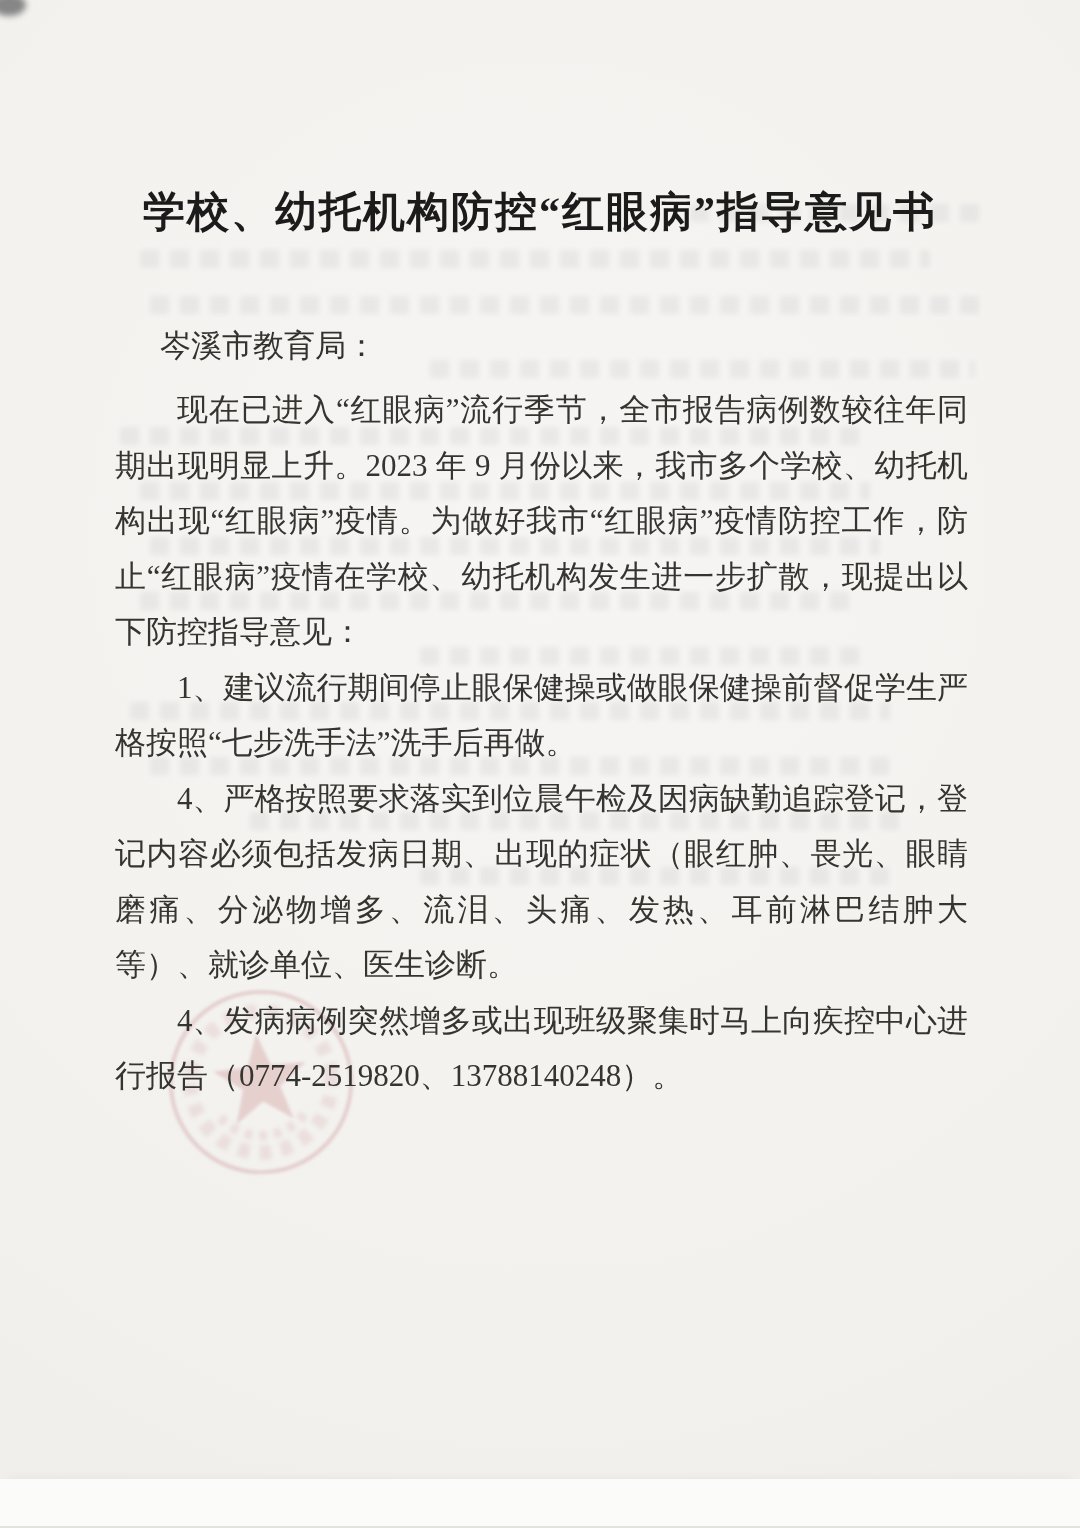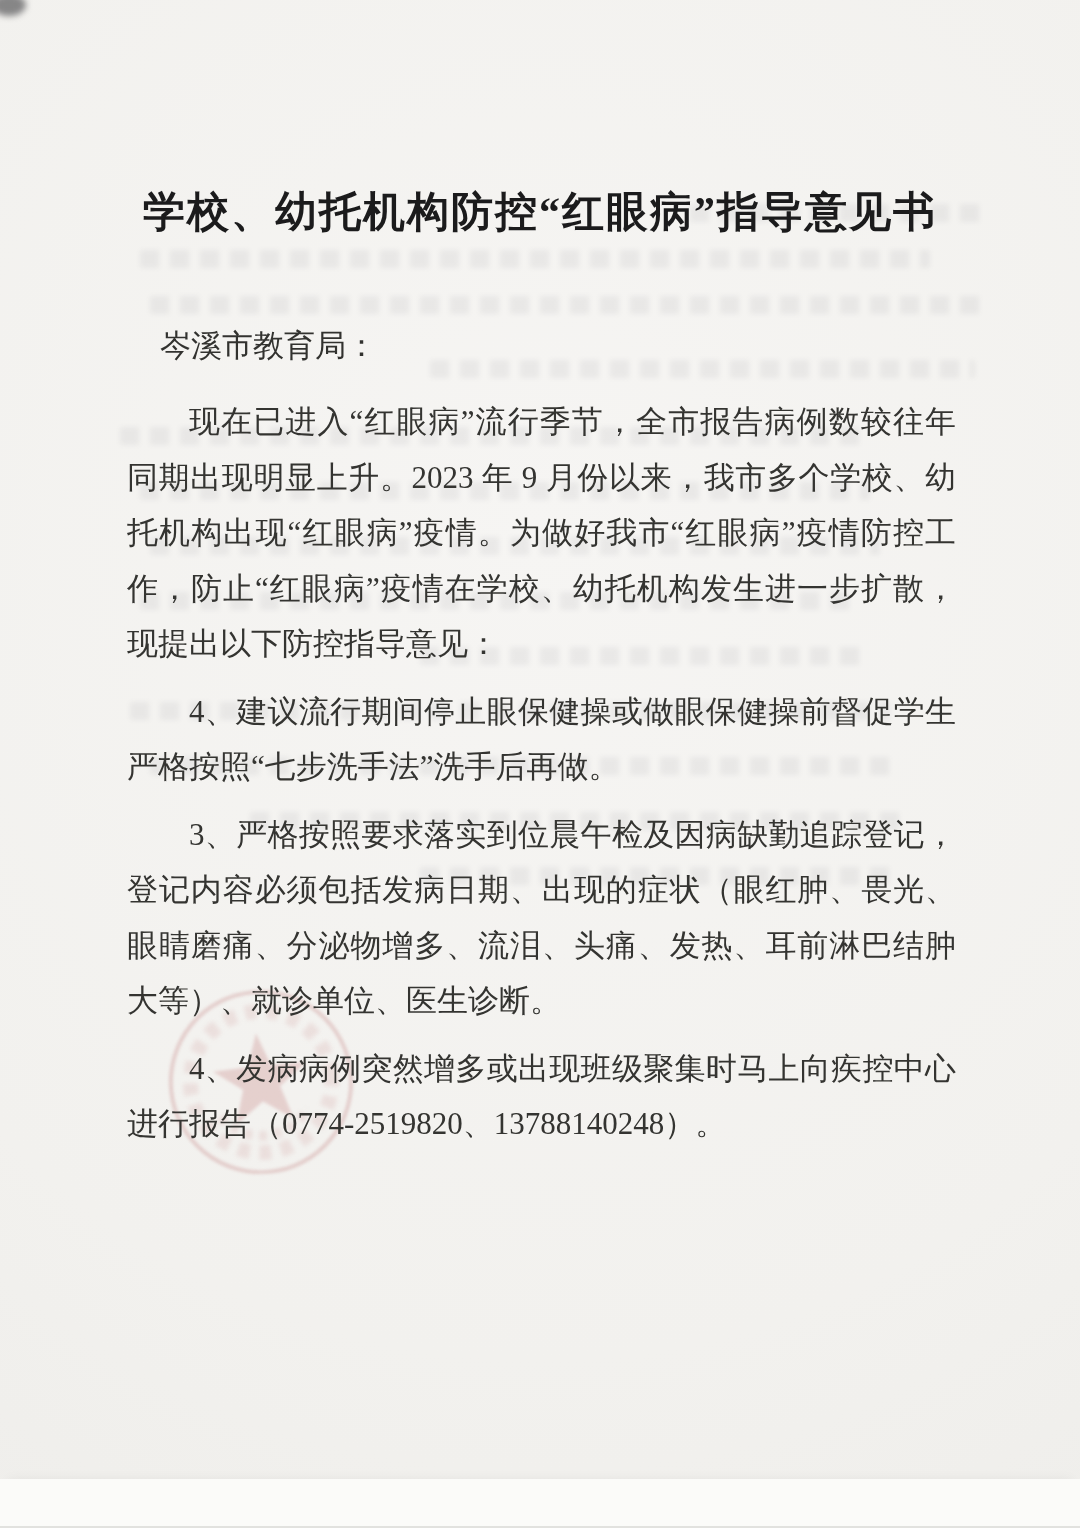--- a/index.html
+++ b/index.html
@@ -68,21 +68,21 @@
     top: 382px;
     left: 115px;
     width: 853px;
     font-size: 31px;
     line-height: 55.5px;
     color: #343431;
     text-align: justify;
     text-justify: inter-ideograph;
   }
   .body-text p {
-    margin: 12px;
+    margin: 0;
     text-indent: 2em;
   }
   
   .stamp {
     position: absolute;
     left: 163px;
     top: 984px;
     width: 196px;
     height: 196px;
     opacity: 0.62;
@@ -147,21 +147,21 @@
       <path d="M 50 131.5 A 55 55 0 0 0 140 131.5" fill="none" stroke="#c98f8f" stroke-width="10" stroke-dasharray="8 7" opacity="0.32"></path>
     </g>
   </svg>
 
   <h1 class="title">学校、幼托机构防控“红眼病”指导意见书</h1>
 
   <div class="salutation">岑溪市教育局：</div>
 
   <div class="body-text">
     <p>现在已进入“红眼病”流行季节，全市报告病例数较往年同期出现明显上升。2023 年 9 月份以来，我市多个学校、幼托机构出现“红眼病”疫情。为做好我市“红眼病”疫情防控工作，防止“红眼病”疫情在学校、幼托机构发生进一步扩散，现提出以下防控指导意见：</p>
-    <p>4、建议流行期间停止眼保健操或做眼保健操前督促学生严格按照“七步洗手法”洗手后再做。</p>
-    <p>3、严格按照要求落实到位晨午检及因病缺勤追踪登记，登记内容必须包括发病日期、出现的症状（眼红肿、畏光、眼睛磨痛、分泌物增多、流泪、头痛、发热、耳前淋巴结肿大等）、就诊单位、医生诊断。</p>
+    <p>1、建议流行期间停止眼保健操或做眼保健操前督促学生严格按照“七步洗手法”洗手后再做。</p>
+    <p>4、严格按照要求落实到位晨午检及因病缺勤追踪登记，登记内容必须包括发病日期、出现的症状（眼红肿、畏光、眼睛磨痛、分泌物增多、流泪、头痛、发热、耳前淋巴结肿大等）、就诊单位、医生诊断。</p>
     <p>4、发病病例突然增多或出现班级聚集时马上向疾控中心进行报告（0774-2519820、13788140248）。</p>
   </div>
 
   <div class="bottom-band"></div>
   <div class="bottom-edge"></div>
 
 </div>
 
 </body></html>

